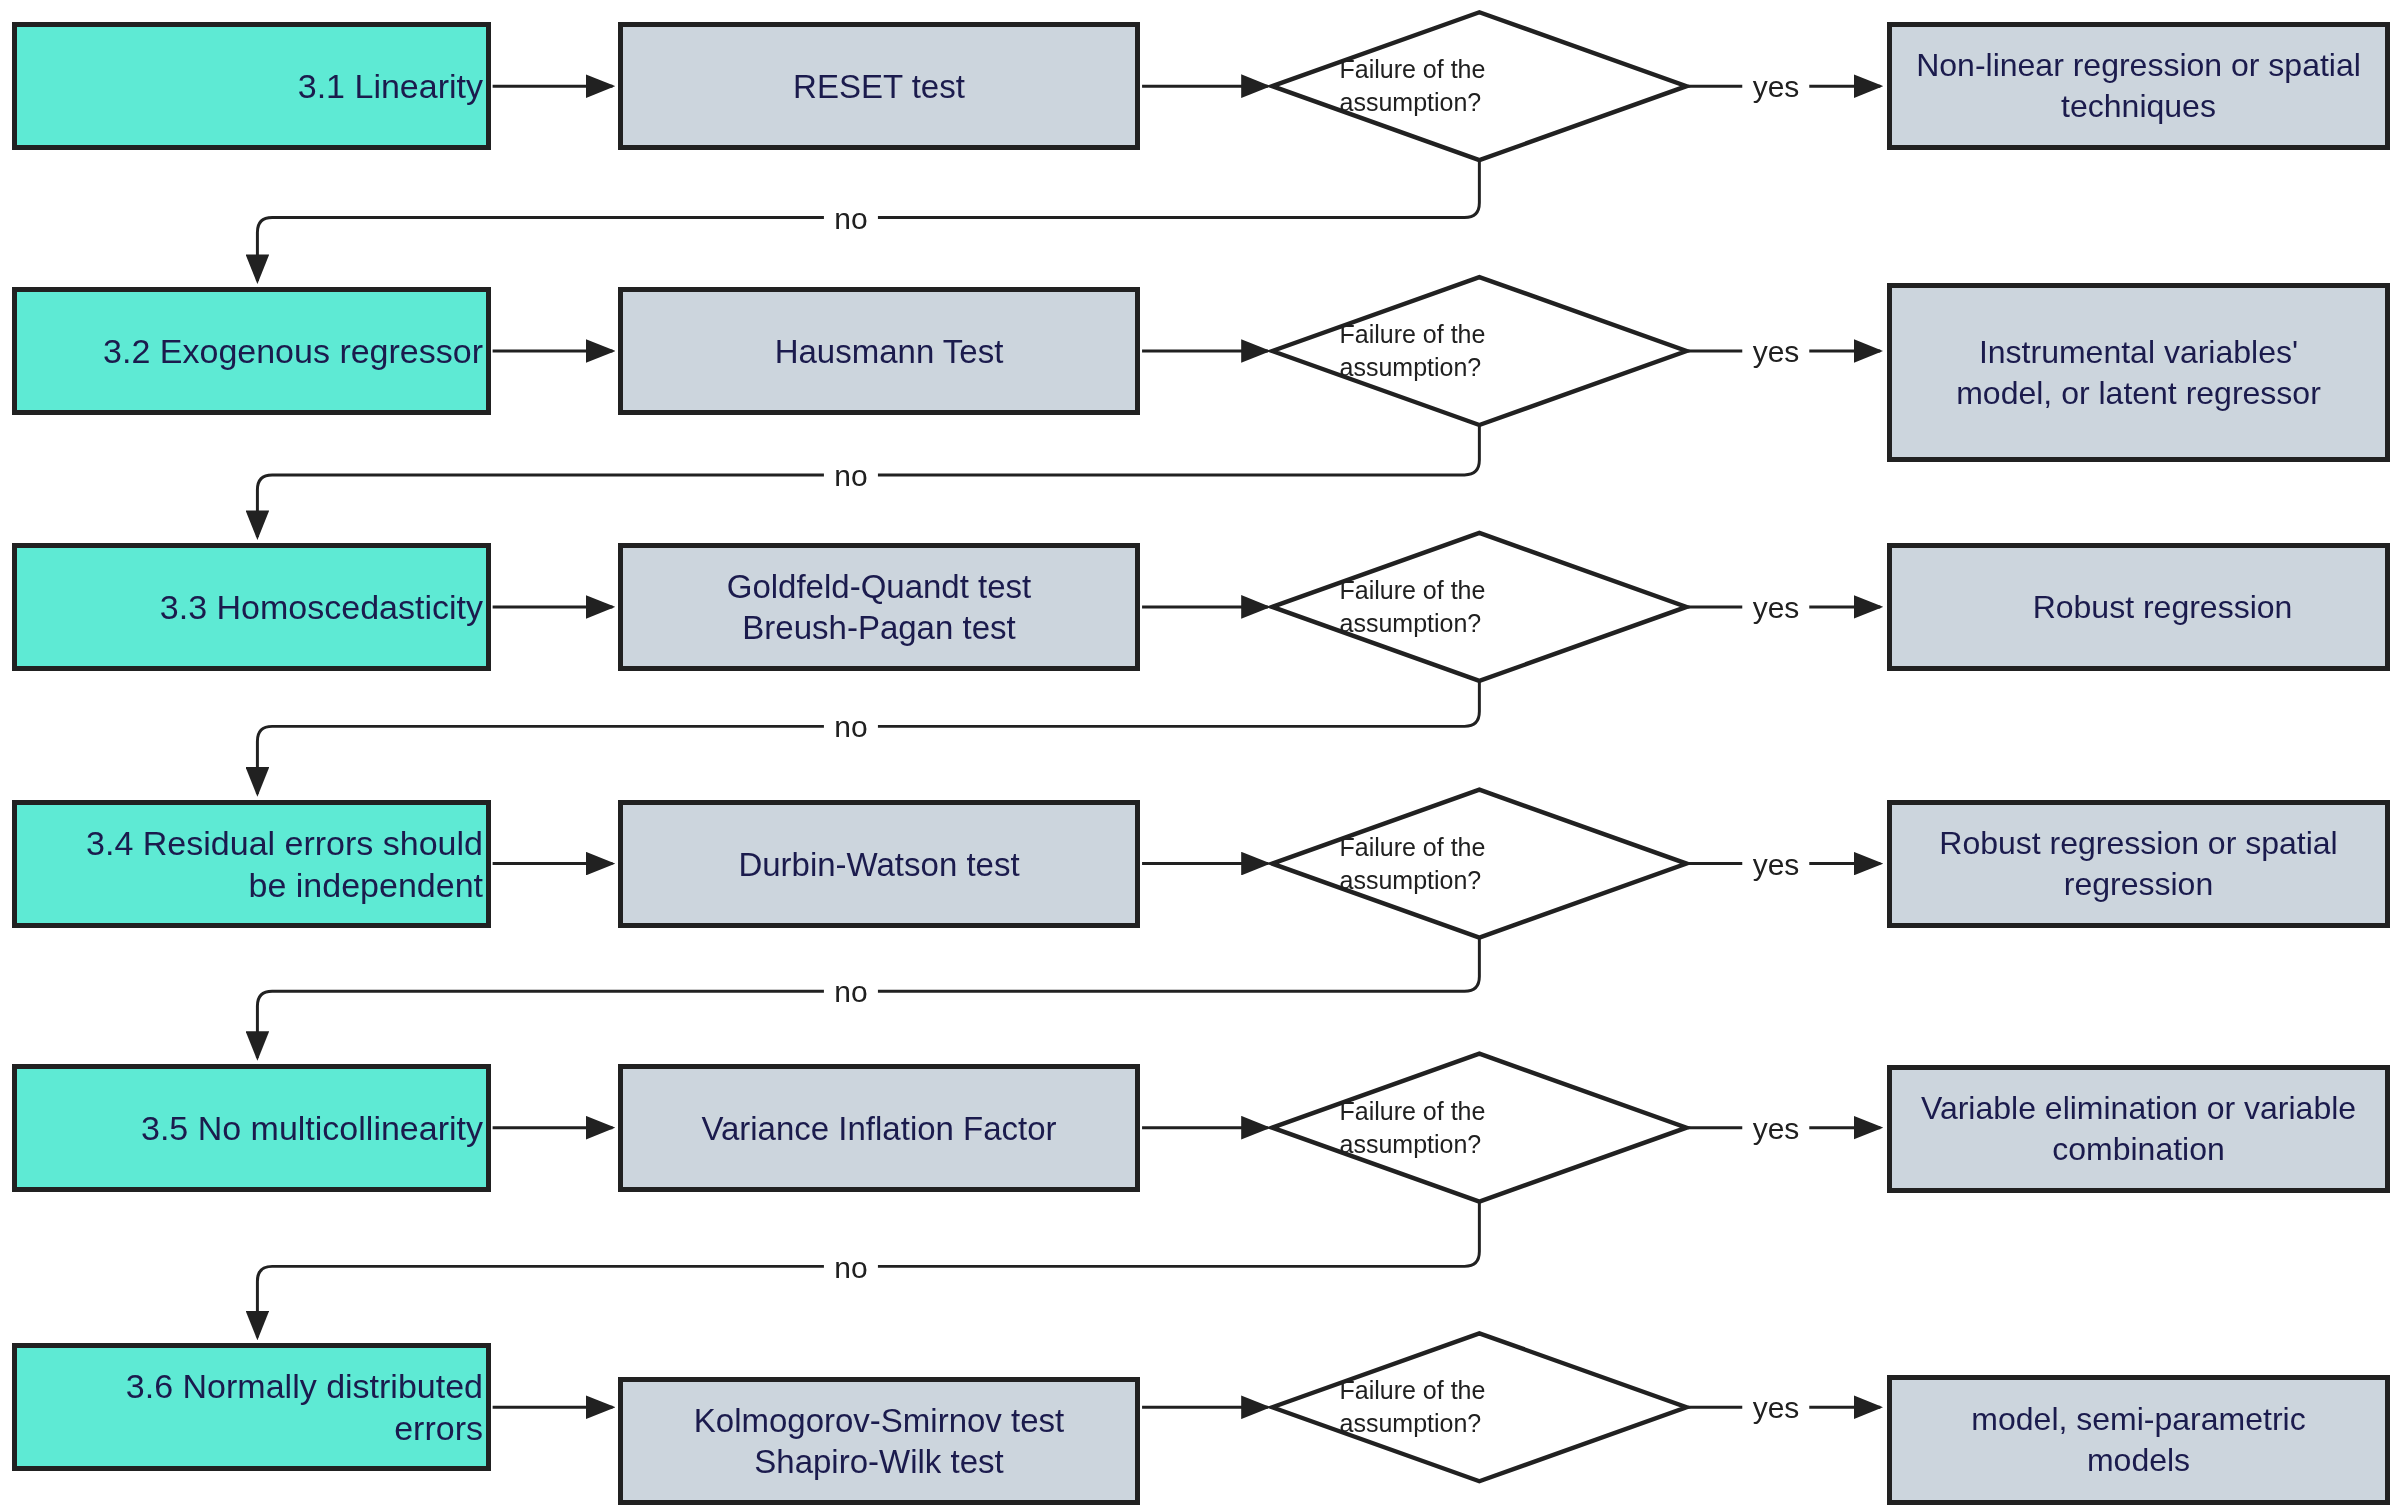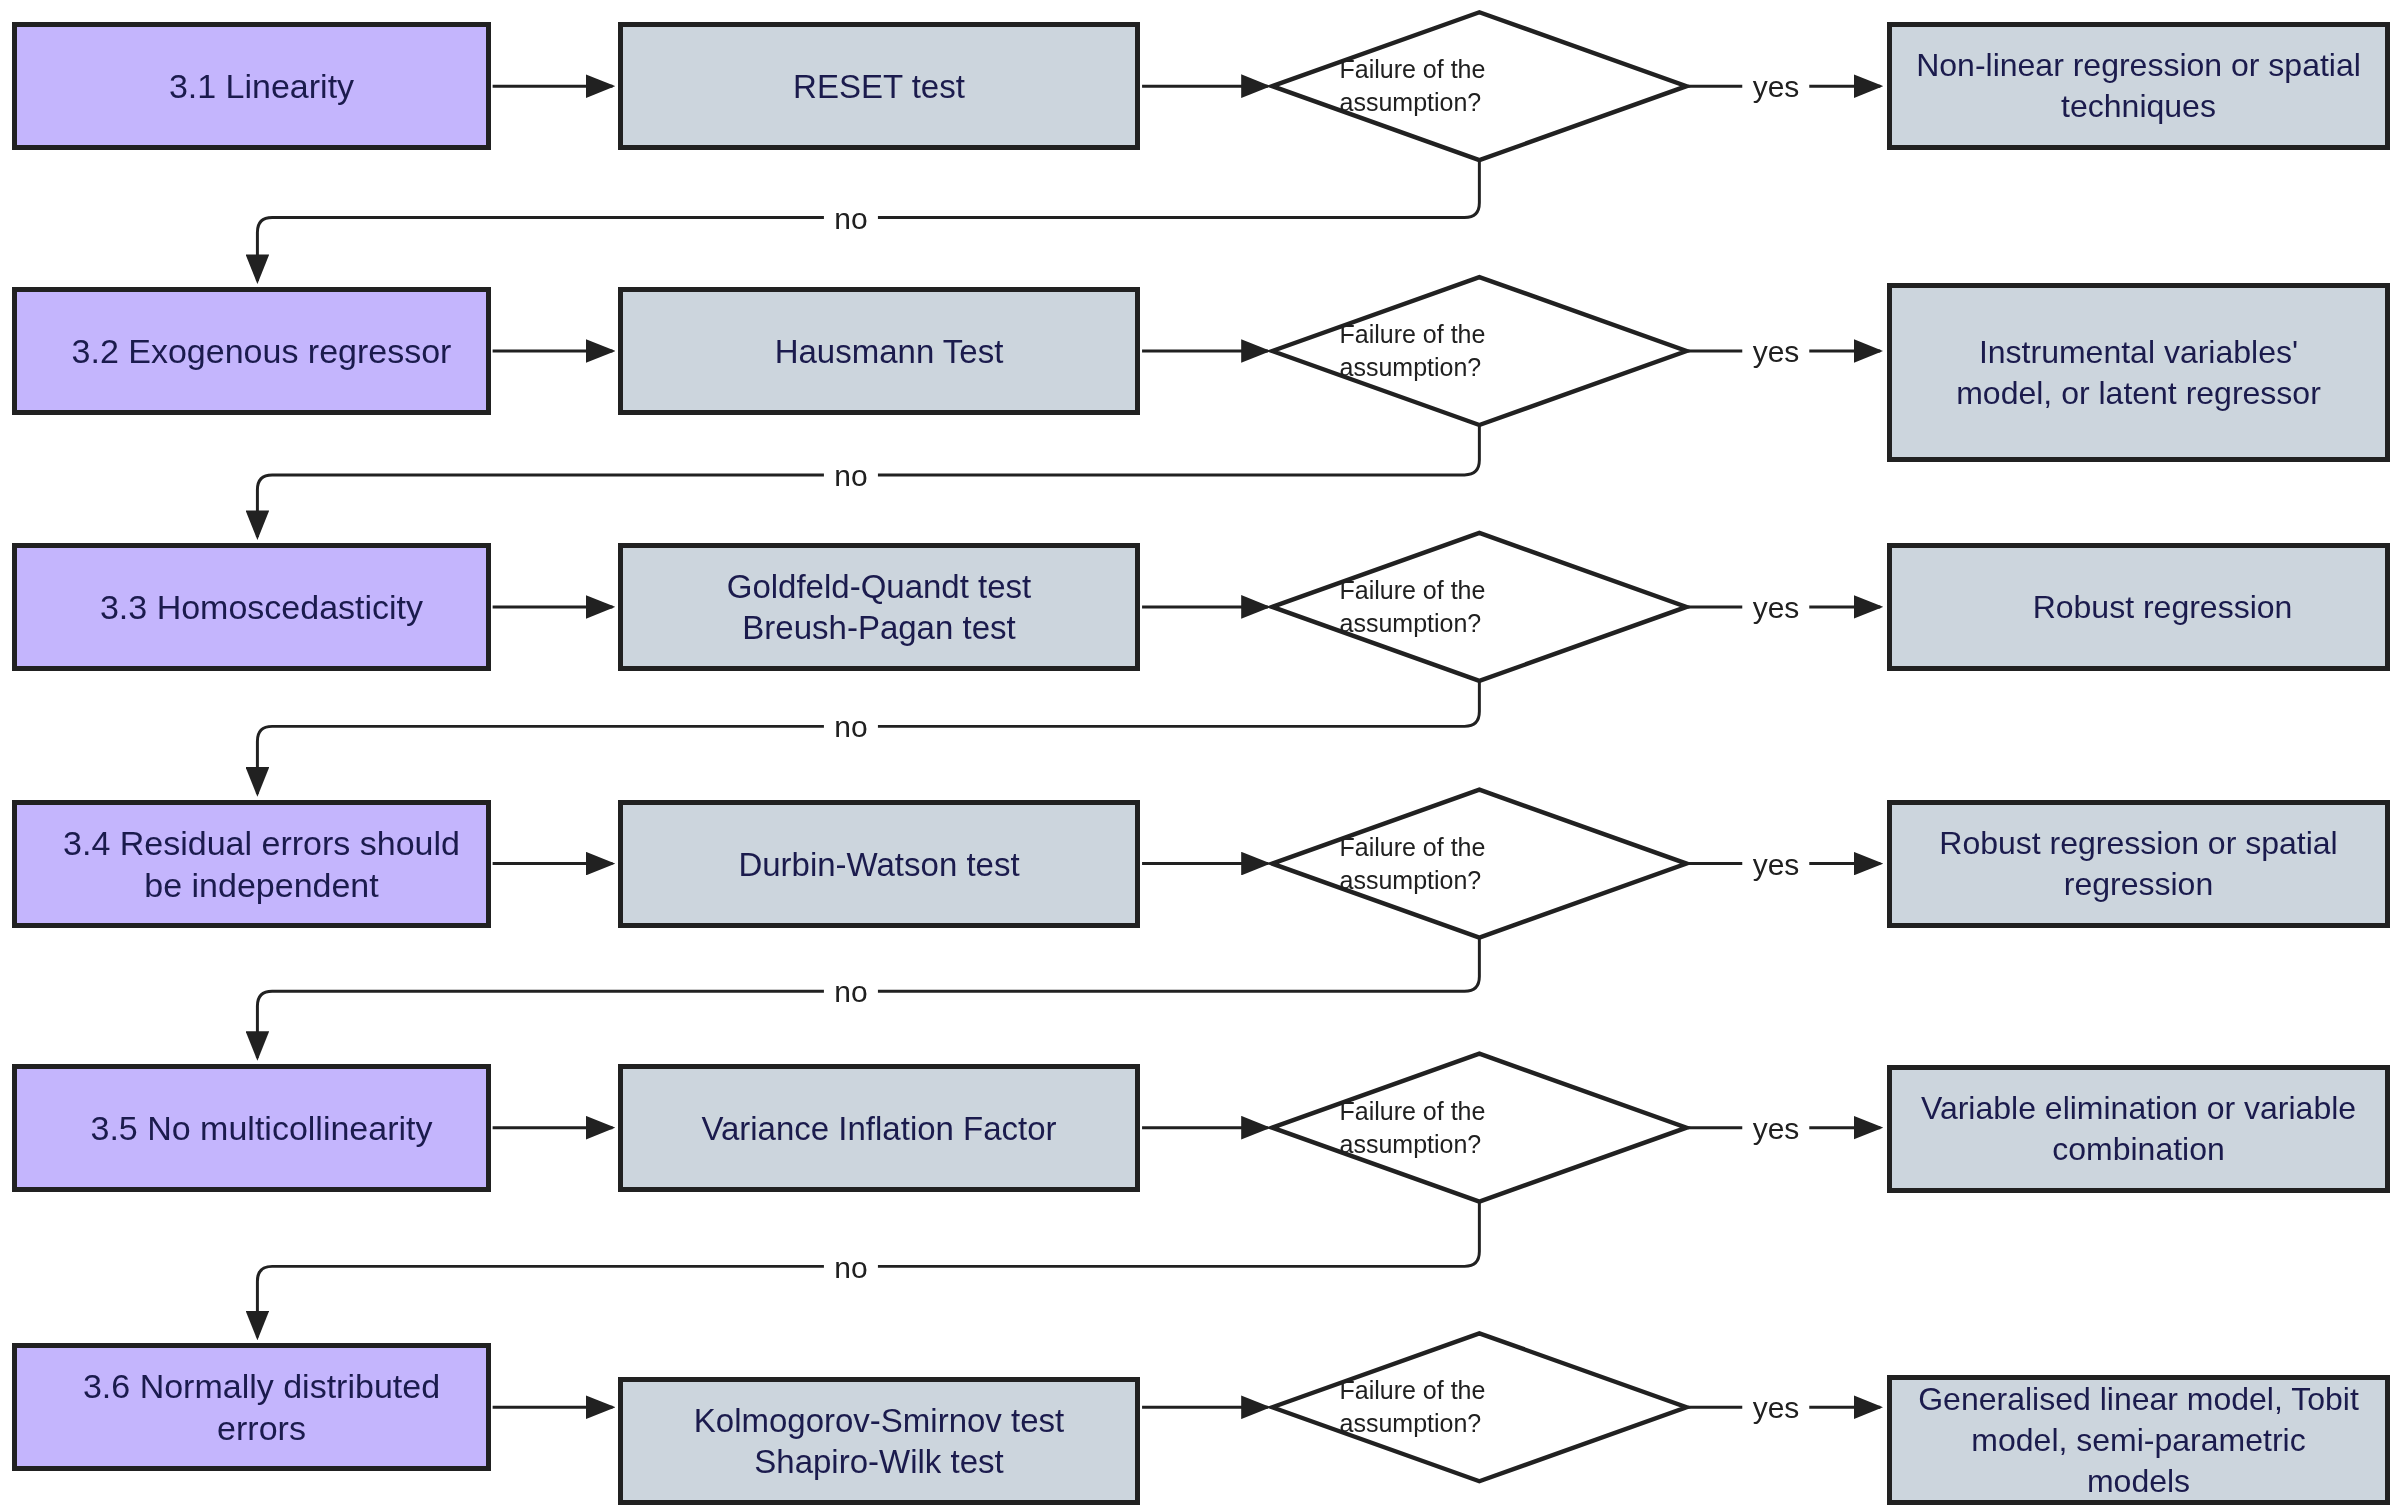--- a/index.html
+++ b/index.html
@@ -7,22 +7,22 @@
     position:relative;width:2401px;height:1509px;background:#fff;
     font-family:"Liberation Sans",sans-serif;overflow:hidden;
   }
   svg.connectors{position:absolute;left:0;top:0;width:2401px;height:1509px;}
   .node{
     position:absolute;box-sizing:border-box;
     border:5.2px solid var(--border,#212121);
     display:flex;flex-direction:column;justify-content:center;
   }
   .assumption{
-    background:#c4b5fd;color:var(--navy,#1b1b4d);
-    align-items:center;text-align:left;
+    background:#5eead4;color:var(--navy,#1b1b4d);
+    align-items:flex-end;text-align:left;
     font-size:34px;line-height:42px;padding-left:23px;padding-right:3px;
   }
   .test{
     background:var(--fill,#ccd5dd);color:var(--navy,#1b1b4d);
     align-items:center;text-align:center;
     font-size:33px;line-height:41px;
   }
   .remedy{
     background:var(--fill,#ccd5dd);color:var(--navy,#1b1b4d);
     align-items:center;text-align:center;
@@ -164,21 +164,20 @@
       <span class="edge-label" style="left: 851px; top: 1267px;">no</span>
       <div class="node assumption" style="left: 12px; top: 1343px; width: 479px; height: 128px;">
         <div>3.6 Normally distributed</div>
         <div>errors</div>
       </div>
       <div class="node test" style="left: 618px; top: 1343px; width: 522px; height: 128px; margin-top: 34px;">
         <div>Kolmogorov-Smirnov test</div>
         <div>Shapiro-Wilk test</div>
       </div>
       <div class="node remedy" style="left: 1887px; top: 1375px; width: 503px; height: 130px;">
-        <div>Generalised linear model, Tobit</div>
         <div>model, semi-parametric</div>
         <div>models</div>
       </div>
       <div class="diamond-label" style="left: 1480px; top: 1407px;">
         <div>Failure of the</div>
         <div>assumption?</div>
       </div>
       <span class="edge-label" style="left: 1776px; top: 1407px;">yes</span>
     </div>
 </div>

